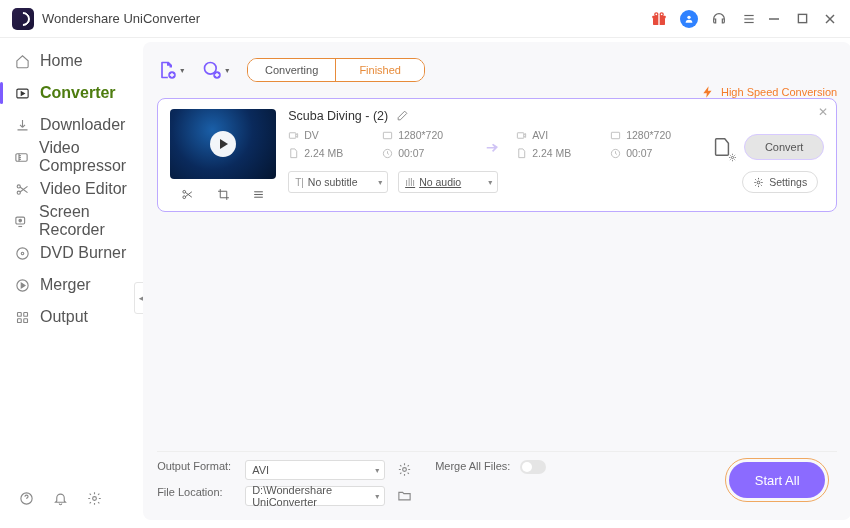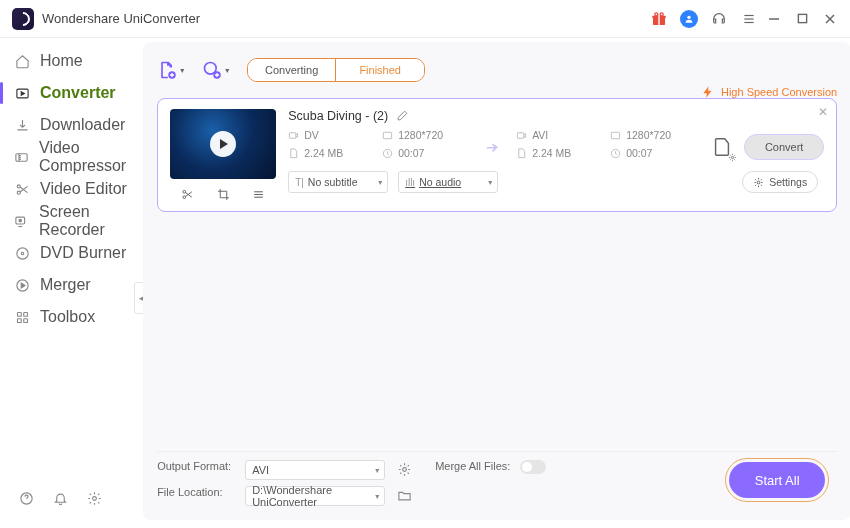--- a/index.html
+++ b/index.html
@@ -233,21 +233,21 @@
     </div>
     <div class="nav-item">
       <span class="nav-icon">
           <svg width="15" height="15" viewBox="0 0 24 24" fill="none" stroke="currentColor" stroke-width="1.8">
             <rect x="4" y="4" width="6" height="6" rx="1"></rect>
             <rect x="14" y="4" width="6" height="6" rx="1"></rect>
             <rect x="4" y="14" width="6" height="6" rx="1"></rect>
             <rect x="14" y="14" width="6" height="6" rx="1"></rect>
           </svg>
         </span>
-      <span>Toolbox</span>
+      <span>Output</span>
     </div>
 
     <div class="collapse-chip">◀</div>
 
     <div class="sidebar-bottom">
       <div class="sb-icon">
           <svg width="15" height="15" viewBox="0 0 24 24" fill="none" stroke="currentColor" stroke-width="1.8">
             <circle cx="12" cy="12" r="9"></circle>
             <path d="M9.5 9a2.5 2.5 0 015 0c0 1.5-2.5 2-2.5 3.5M12 17h.01"></path>
           </svg>

